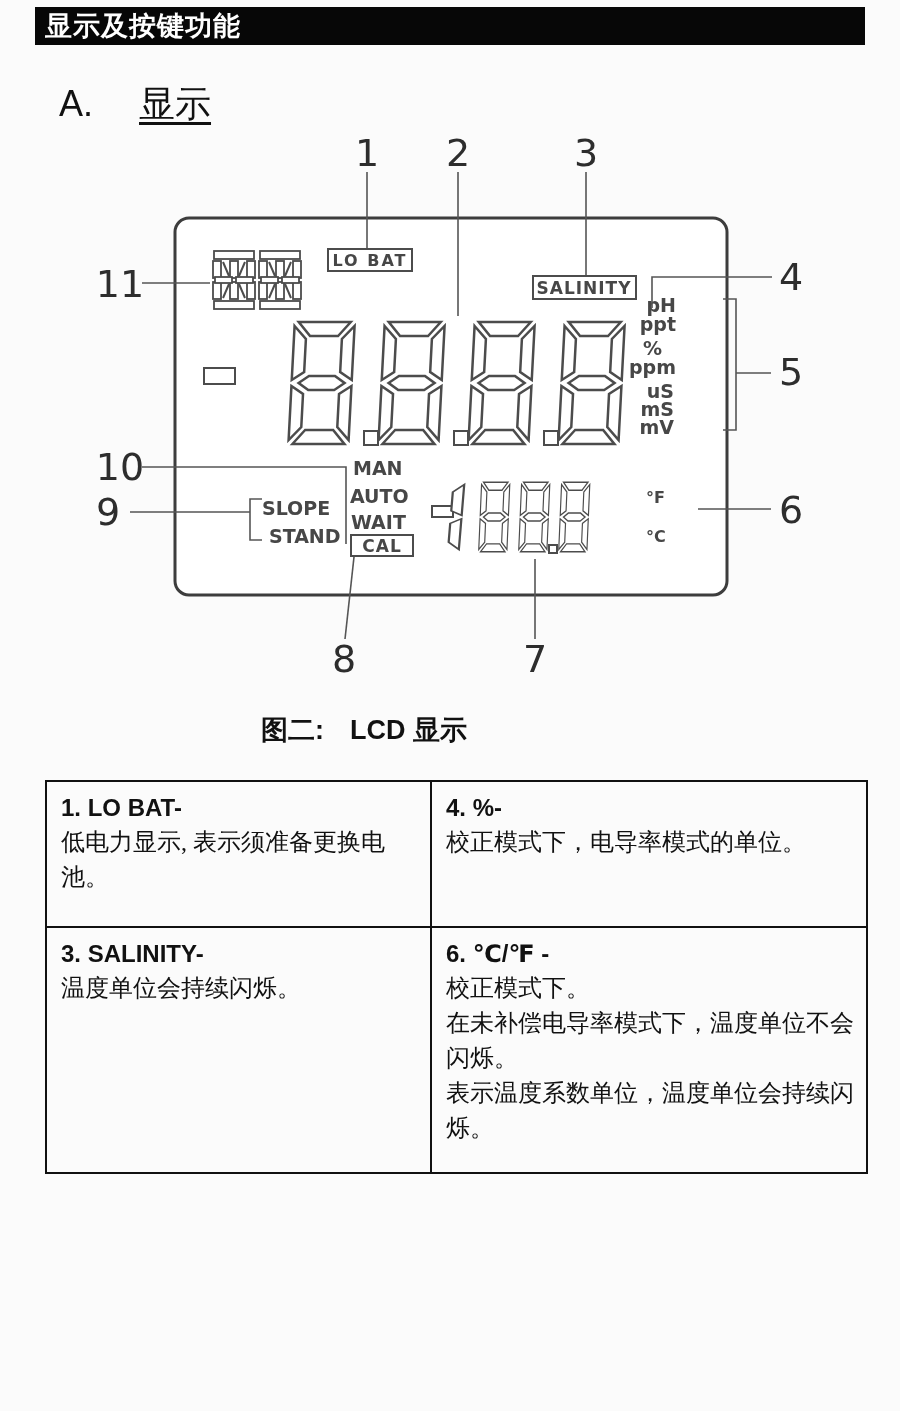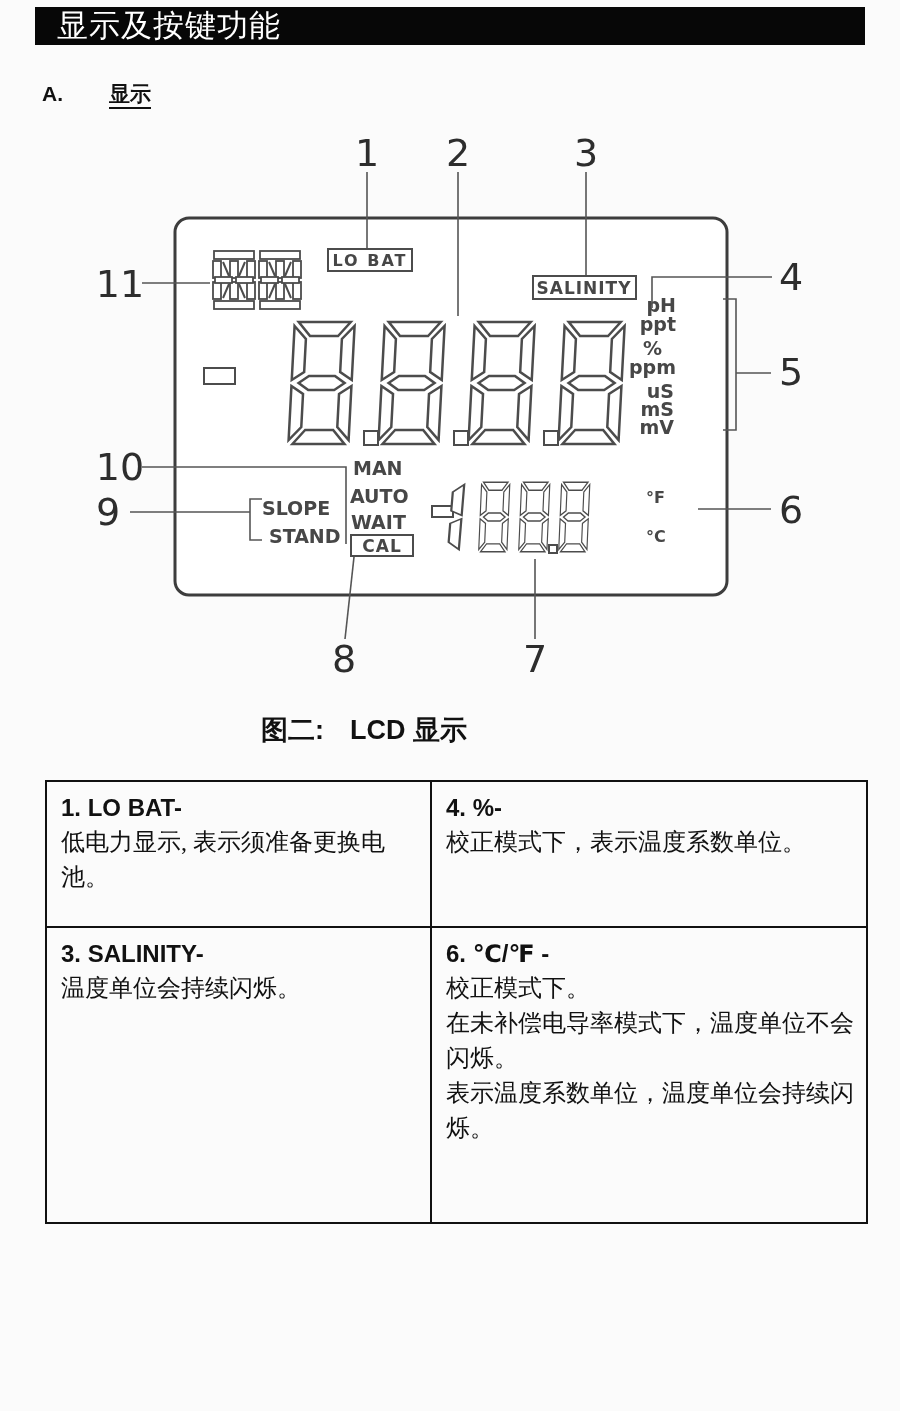--- a/index.html
+++ b/index.html
@@ -3,24 +3,24 @@
 <meta charset="utf-8">
 <style>
   html,body{margin:0;padding:0;}
   body{
     width:900px;height:1411px;position:relative;
     background:#fbfbfb;color:#111;
     font-family:"Liberation Sans","DejaVu Sans",sans-serif;
   }
   .header-bar{
     position:absolute;left:35px;top:7px;width:830px;height:38px;
-    background:#070707;color:#fff;font-size:31px;font-weight:normal;
-    line-height:38px;padding-left:22px;box-sizing:border-box;letter-spacing:1px;
+    background:#070707;color:#fff;font-size:27px;font-weight:bold;
+    line-height:38px;padding-left:10px;box-sizing:border-box;letter-spacing:1px;
   }
-  .section{position:absolute;left:42px;top:80px;font-size:21px;font-weight:bold;}
+  .section{position:absolute;left:59px;top:80px;font-size:36px;font-weight:normal;}
   .section .sec-title{margin-left:46px;text-decoration:underline;text-underline-offset:6px;}
   svg.diagram{position:absolute;left:0;top:128px;}
   .caption{position:absolute;top:712px;left:0;width:728px;text-align:center;
     font-size:27px;font-weight:bold;}
   .caption .cap2{margin-left:26px;}
   table.legend{position:absolute;left:45px;top:780px;width:821px;
     border-collapse:collapse;table-layout:fixed;}
   table.legend td{
     border:2px solid #111;vertical-align:top;box-sizing:border-box;
     padding:8px 12px 2px 14px;font-size:24px;line-height:35px;
@@ -183,24 +183,24 @@
       <col style="width:436px">
     </colgroup>
   <tbody>
     <tr style="height:146px">
       <td>
         <p class="head">1. LO BAT-</p>
         <p>低电力显示, 表示须准备更换电池。</p>
       </td>
       <td>
         <p class="head">4. %-</p>
-        <p>校正模式下，表示温度系数单位。</p>
+        <p>校正模式下，电导率模式的单位。</p>
       </td>
     </tr>
-    <tr style="height:296px">
+    <tr style="height:246px">
       <td class="vc">
         <p class="head">3. SALINITY-</p>
         <p>温度单位会持续闪烁。</p>
       </td>
       <td>
         <p class="head">6. ℃/℉ -</p>
         <p>校正模式下。</p>
         <p>在未补偿电导率模式下，温度单位不会闪烁。</p>
         <p>表示温度系数单位，温度单位会持续闪烁。</p>
       </td>

